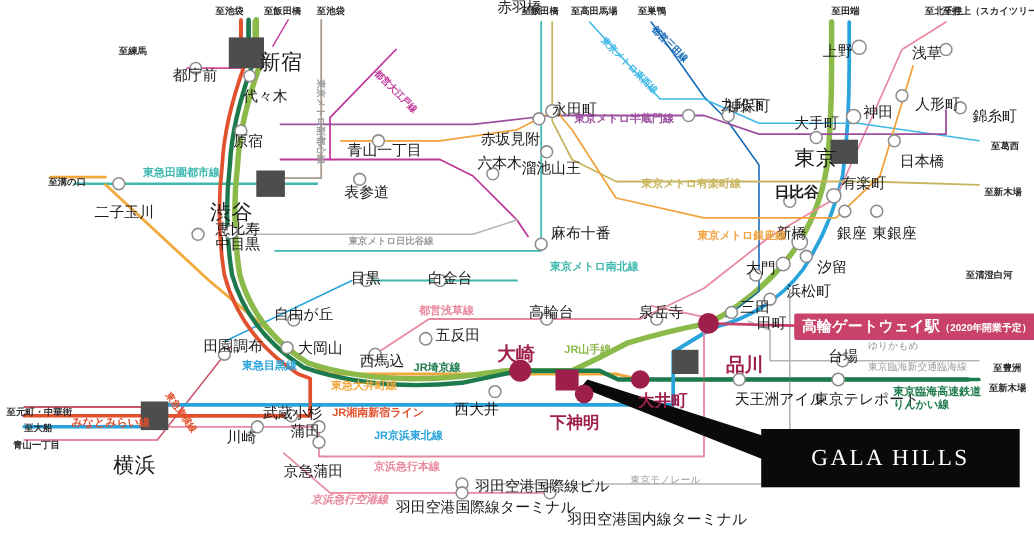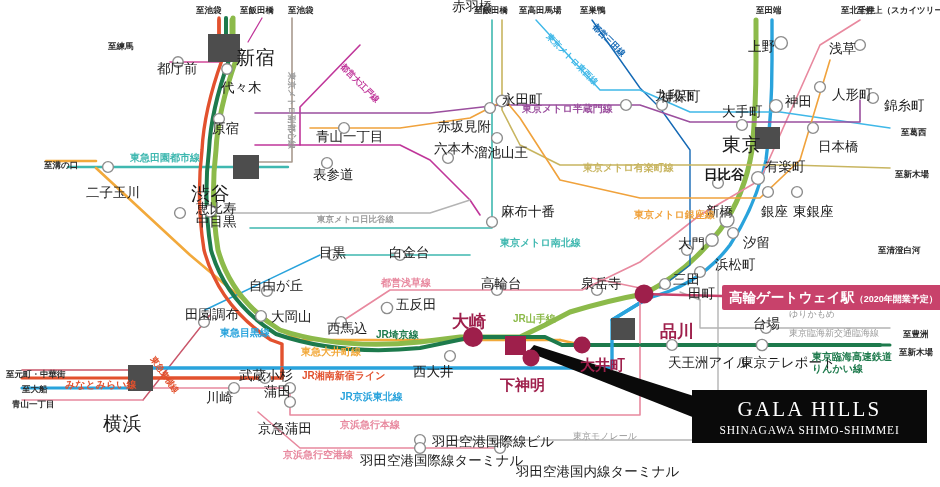--- a/index.html
+++ b/index.html
@@ -253,21 +253,21 @@
       <div class="lbl ln" style="left: 596px; top: 210px; color: rgb(240, 162, 60); margin-left: 38px;">東京メトロ銀座線</div>
       <div class="lbl ln-sm" style="left: 317px; top: 215px; color: rgb(154, 154, 154);">東京メトロ日比谷線</div>
       <div class="lbl ln" style="left: 500px; top: 238px; color: rgb(63, 184, 176);">東京メトロ南北線</div>
       <div class="lbl ln" style="left: 381px; top: 278px; color: rgb(232, 137, 159);">都営浅草線</div>
       <div class="lbl ln" style="left: 513px; top: 314px; color: rgb(140, 186, 74);">JR山手線</div>
       <div class="lbl ln" style="left: 376px; top: 330px; color: rgb(29, 122, 76);">JR埼京線</div>
       <div class="lbl ln" style="left: 301px; top: 347px; color: rgb(242, 169, 59);">東急大井町線</div>
       <div class="lbl ln" style="left: 302px; top: 371px; color: rgb(226, 81, 46);">JR湘南新宿ライン</div>
       <div class="lbl ln" style="left: 340px; top: 392px; color: rgb(41, 163, 220);">JR京浜東北線</div>
       <div class="lbl ln" style="left: 340px; top: 420px; color: rgb(232, 137, 159);">京浜急行本線</div>
-      <div class="lbl ln" style="left: 283px; top: 450px; color: rgb(232, 137, 159);">京浜急行空港線</div>
+      <div class="lbl ln" style="left: 283px; top: 450px; color: rgb(232, 137, 159); font-style: italic;">京浜急行空港線</div>
       <div class="lbl ln-gray" style="left: 573px; top: 432px; color: rgb(154, 154, 154);">東京モノレール</div>
       <div class="lbl ln" style="left: 220px; top: 328px; color: rgb(41, 163, 220);">東急目黒線</div>
       <div class="lbl ln-sm" style="left: 156px; top: 355px; color: rgb(226, 81, 46); transform: rotate(55deg); transform-origin: 0px 0px;">東急東横線</div>
       <div class="lbl ln" style="left: 65px; top: 380px; color: rgb(226, 81, 46);">みなとみらい線</div>
       <div class="lbl ln-gray" style="left: 789px; top: 310px; color: rgb(154, 154, 154);">ゆりかもめ</div>
       <div class="lbl ln-gray" style="left: 789px; top: 329px; color: rgb(154, 154, 154);">東京臨海新交通臨海線</div>
       <div class="lbl ln" style="left: 812px; top: 352px; color: rgb(29, 122, 76);">東京臨海高速鉄道</div>
       <div class="lbl ln" style="left: 812px; top: 364px; color: rgb(29, 122, 76);">りんかい線</div>
     </div>
   <div id="dest-layer">
@@ -297,16 +297,15 @@
       <div class="lbl st-hl2" style="left: 580px; top: 357px;">大井町</div>
       <div class="lbl st-hl2" style="left: 500px; top: 377px;">下神明</div>
     </div>
 
   <div id="takanawa-box" style="left:722px;top:285px;">
     <span id="takanawa-name">高輪ゲートウェイ駅</span><span id="takanawa-note">（2020年開業予定）</span>
   </div>
 
   <div id="gala-box" style="left:692px;top:390px;width:235px;height:53px;display:flex;flex-direction:column;align-items:center;justify-content:center;">
     <div id="gala-title">GALA HILLS</div>
-    <div id="gala-sub">SHINAGAWA SHIMO-SHIMMEI</div>
   </div>
 
 </div>
 
 </body></html>

